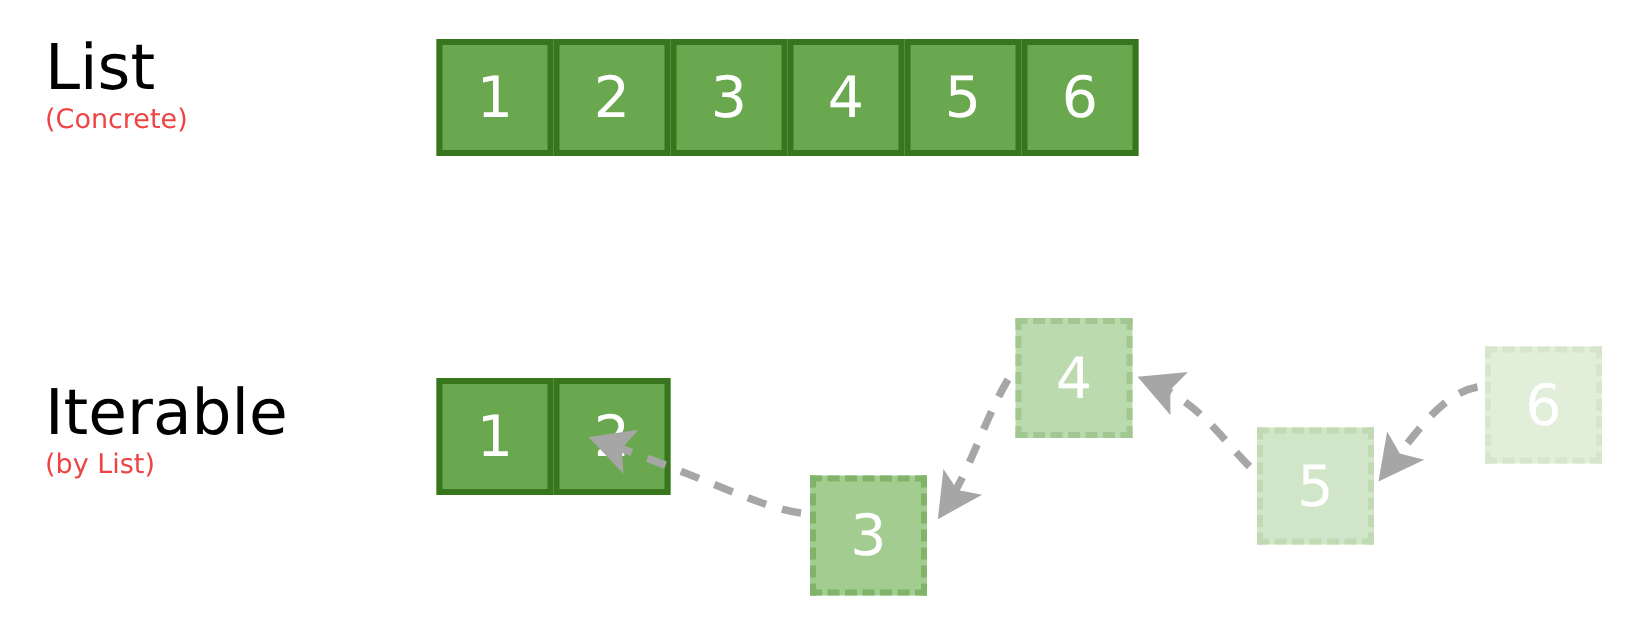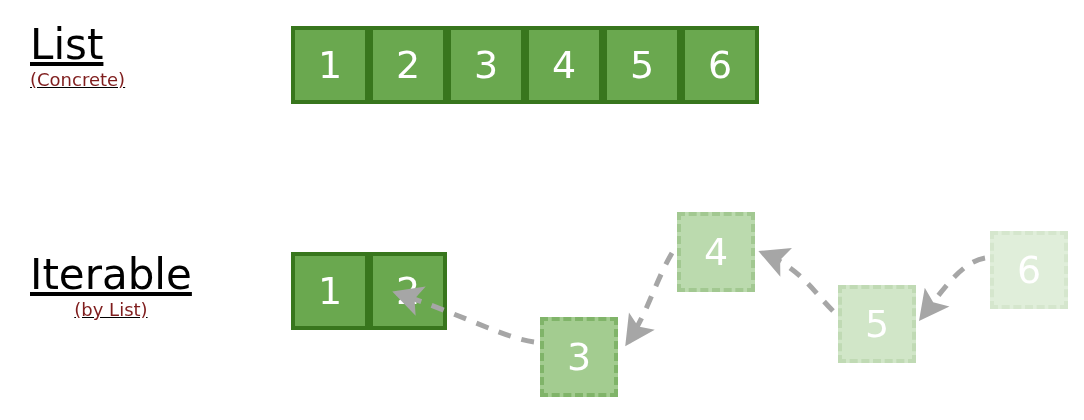--- a/index.html
+++ b/index.html
@@ -14,41 +14,40 @@
     background: #ffffff;
     overflow: hidden;
     font-family: "DejaVu Sans", "Liberation Sans", sans-serif;
   }
 
   
   .row-label {
     position: absolute;
     text-align: left;
     color: #000000;
-    text-decoration: underline;
   }
   .row-label .title {
     display: block;
     font-size: 42px;
     line-height: 46px;
     font-weight: 400;
     color: #000000;
     letter-spacing: 0px;
     white-space: nowrap;
   }
   .row-label .subtitle {
     display: block;
     font-size: 18px;
     line-height: 24px;
     font-weight: 400;
-    color: #7f1d1d;
+    color: #ef4444;
     white-space: nowrap;
   }
   #label-list   { left: 30px; top: 22px; }
-  #label-iter   { left: 30px; top: 252px; text-align: center; }
+  #label-iter   { left: 30px; top: 252px; }
 
   
   .cell {
     position: absolute;
     box-sizing: border-box;
     display: flex;
     align-items: center;
     justify-content: center;
     color: #ffffff;
     font-size: 38px;

